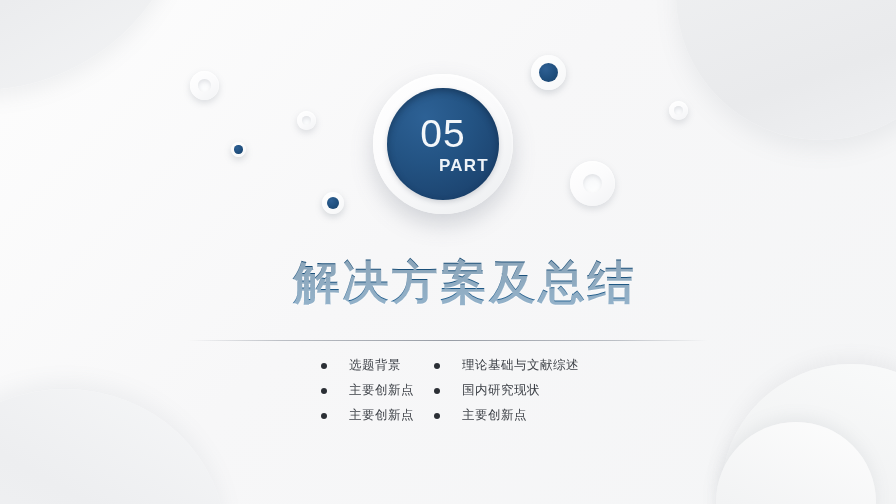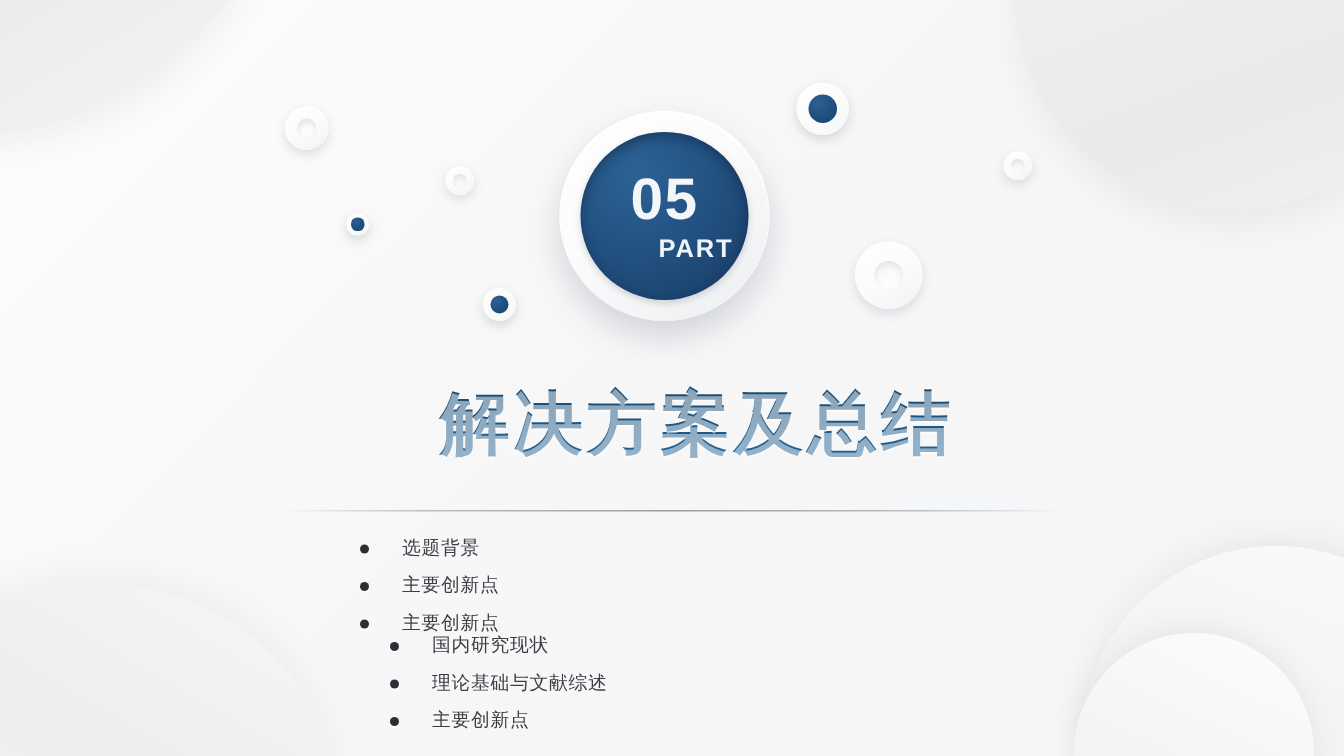--- a/index.html
+++ b/index.html
@@ -135,21 +135,21 @@
     box-shadow: inset 0 3px 7px rgba(10,30,55,0.45),
                 0 2px 5px rgba(90,100,115,0.25);
     display: flex;
     flex-direction: column;
     align-items: center;
     justify-content: center;
     color: #ffffff;
   }
   #part-number {
     font-size: 39px;
-    font-weight: 700;
+    font-weight: 400;
     letter-spacing: 1px;
     line-height: 1;
     margin-bottom: 4px;
     color: #f4f7fa;
   }
   #part-label {
     font-size: 17px;
     font-weight: 700;
     letter-spacing: 1.2px;
     line-height: 1;
@@ -191,22 +191,21 @@
         rgba(150,155,165,0) 100%);
   }
 
   
   #bullets {
     position: absolute;
     left: 240px;
     top: 358px;
     width: 420px;
     display: flex;
-    justify-content: flex-end;
-    flex-direction: column;
+    justify-content: center;
   }
   .bullet-col {
     display: flex;
     flex-direction: column;
     gap: 10px;
   }
   .bullet-col.right { padding-left: 20px; }
   .bullet-item {
     display: flex;
     align-items: center;
@@ -267,25 +266,25 @@
         <span class="bullet-label">主要创新点</span>
       </div>
       <div class="bullet-item">
         <span class="bullet-marker"></span>
         <span class="bullet-label">主要创新点</span>
       </div>
     </div>
     <div class="bullet-col right">
       <div class="bullet-item">
         <span class="bullet-marker"></span>
+        <span class="bullet-label">理论基础与文献综述</span>
+      </div>
+      <div class="bullet-item">
+        <span class="bullet-marker"></span>
         <span class="bullet-label">国内研究现状</span>
-      </div>
-      <div class="bullet-item">
-        <span class="bullet-marker"></span>
-        <span class="bullet-label">理论基础与文献综述</span>
       </div>
       <div class="bullet-item">
         <span class="bullet-marker"></span>
         <span class="bullet-label">主要创新点</span>
       </div>
     </div>
   </div>
 
 </div>
 

